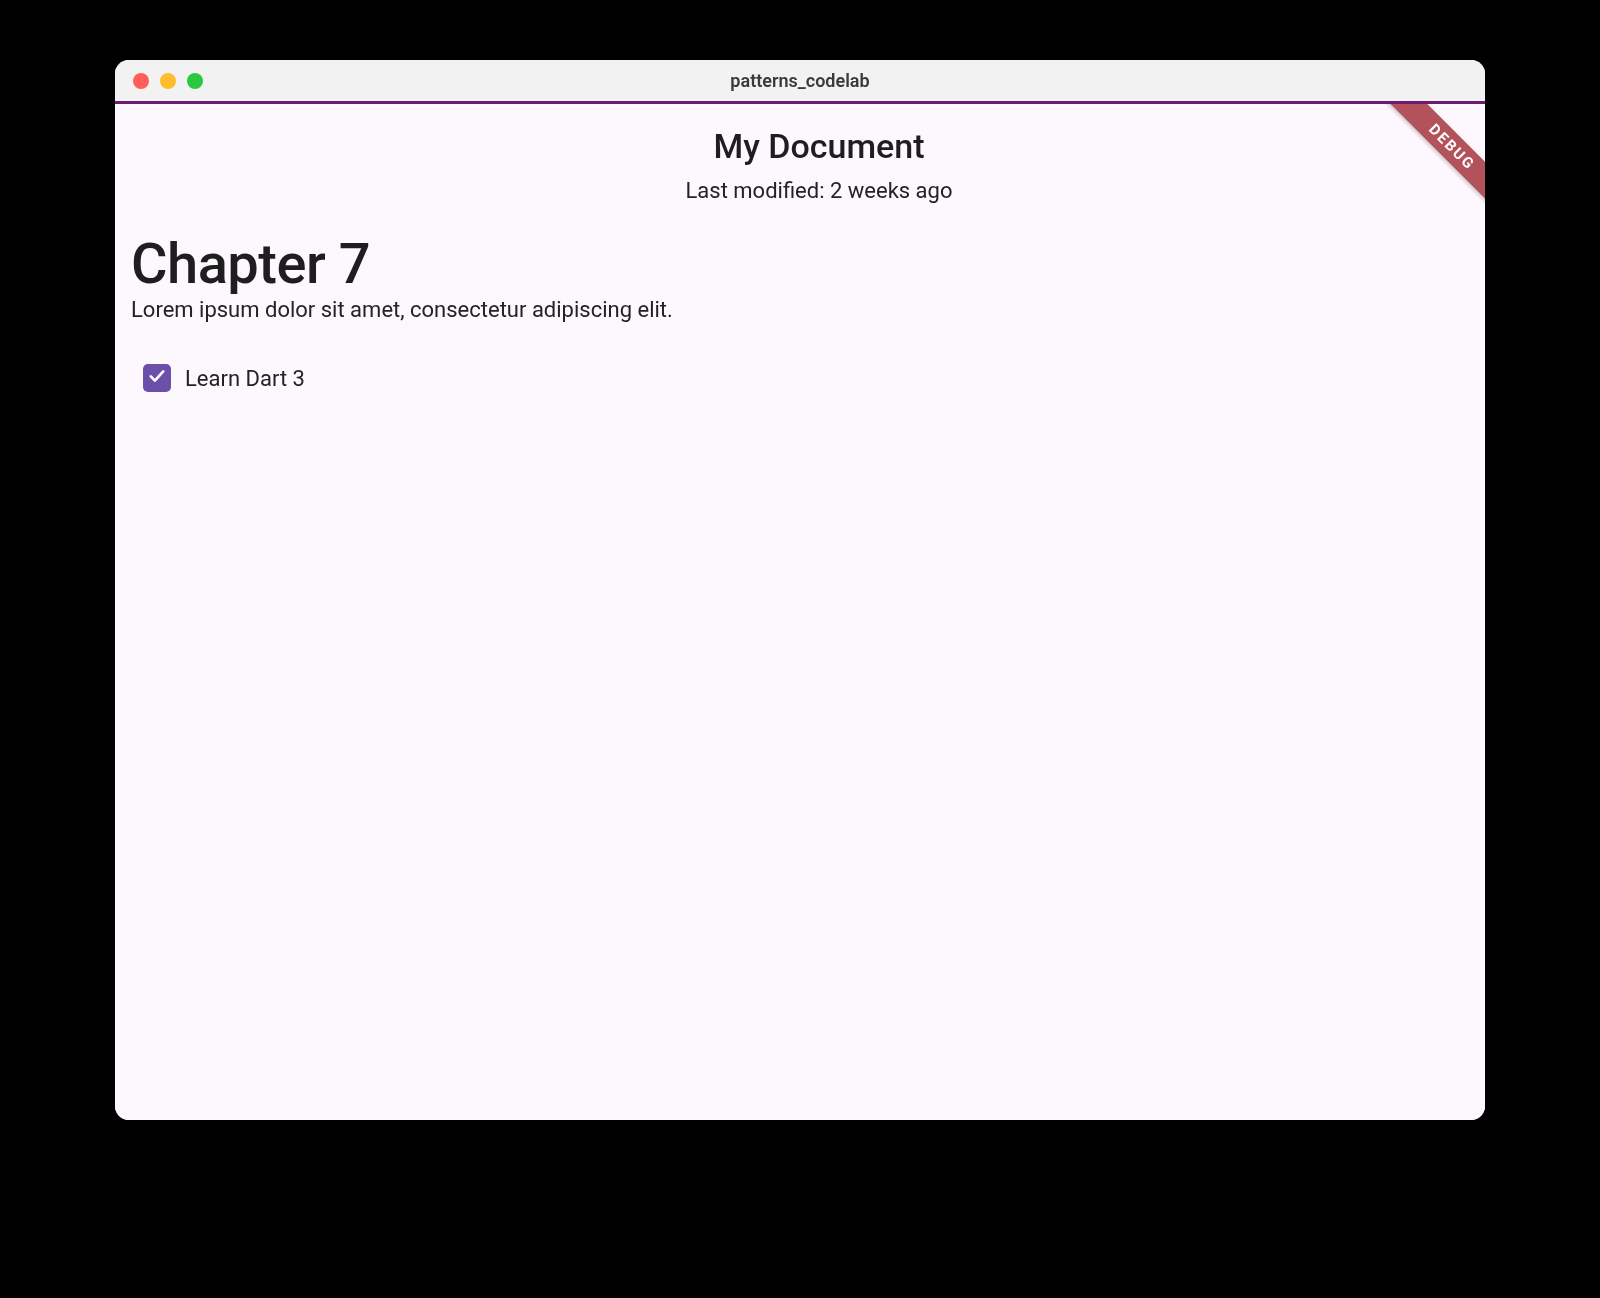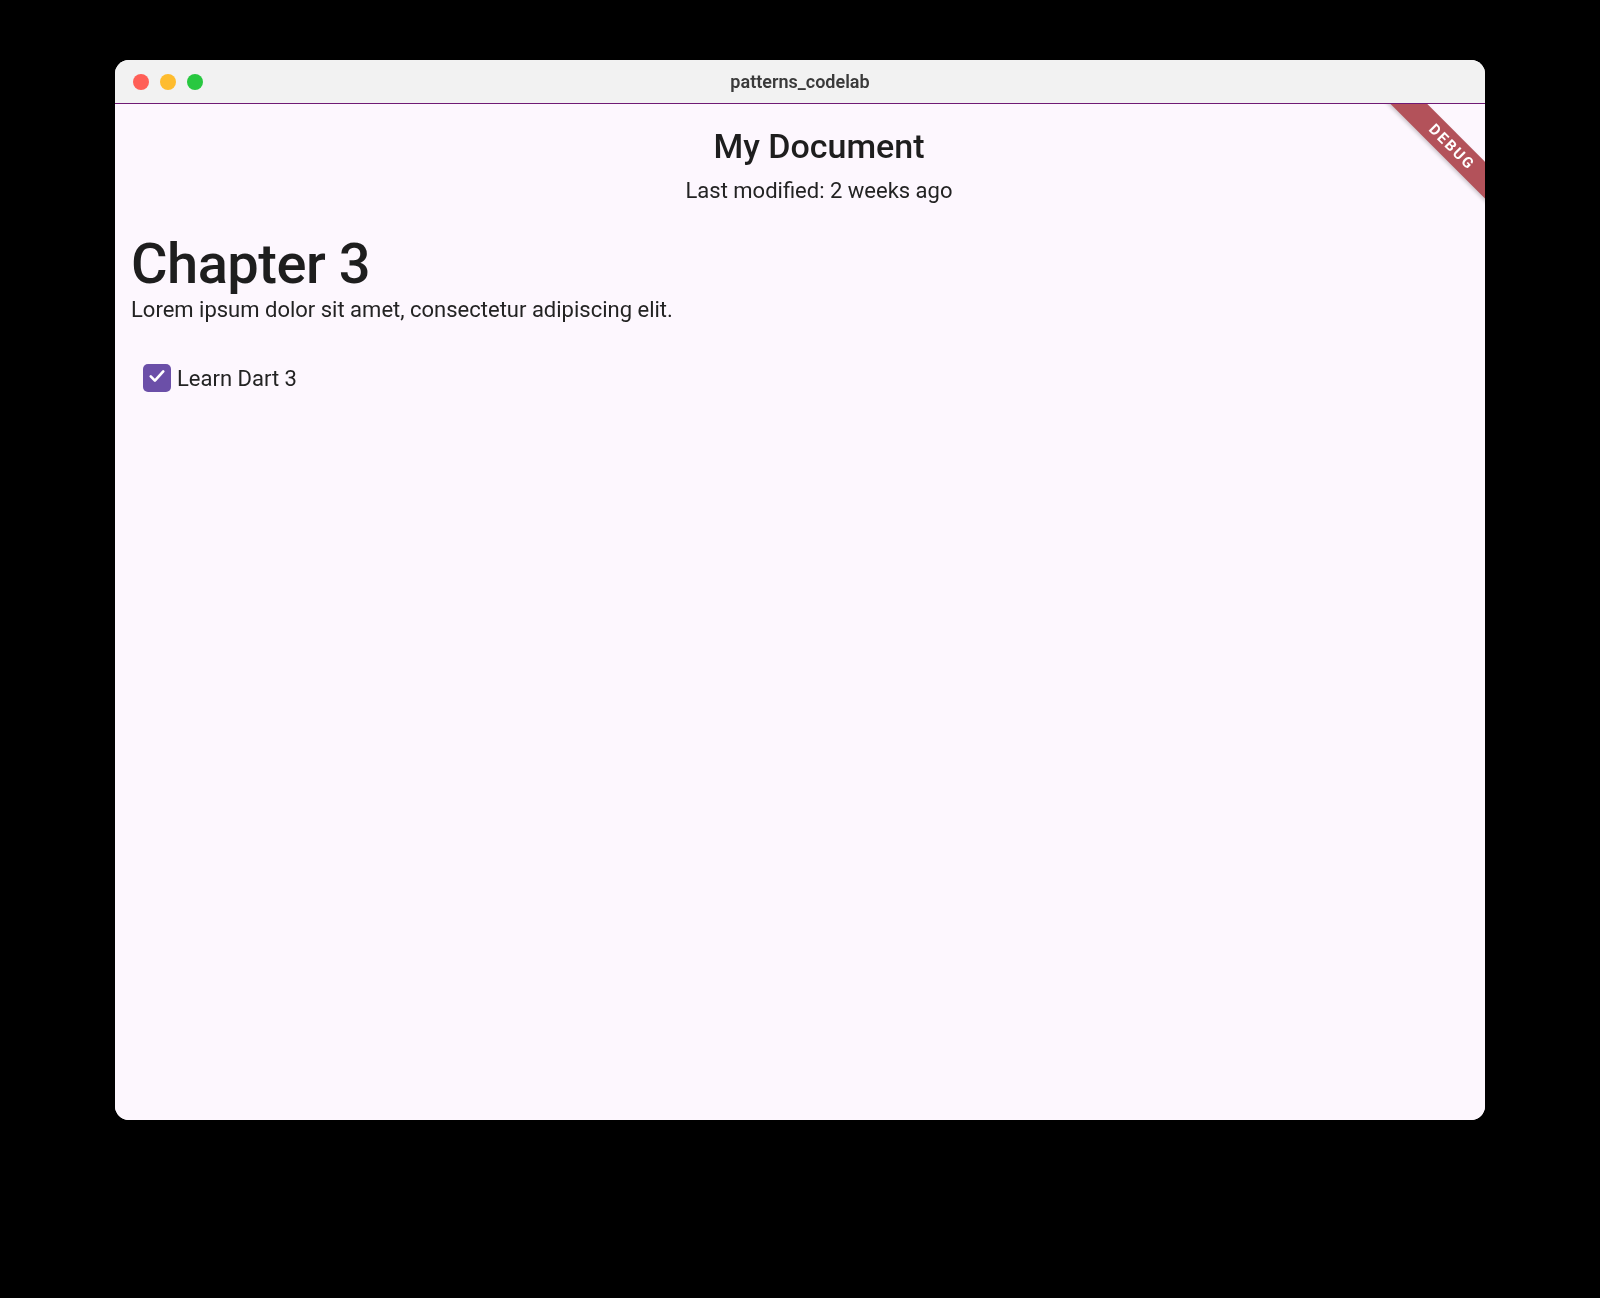--- a/index.html
+++ b/index.html
@@ -27,21 +27,21 @@
       box-shadow: 0 30px 80px rgba(0,0,0,0.5);
       overflow: hidden;
       display: flex;
       flex-direction: column;
       position: relative;
     }
     
     .titlebar {
       height: 44px;
       background: #f2f2f2;
-      border-bottom: 1px solid #701a75;
+      border-bottom: 3px solid #701a75;
       display: flex;
       align-items: center;
       position: relative;
       flex-shrink: 0;
     }
     
     .traffic-lights {
       display: flex;
       gap: 11px;
       position: absolute;
@@ -122,21 +122,21 @@
     
     .paragraph {
       font-size: 22px;
       color: #232323;
     }
     
     .checkbox-row {
       margin-top: 42px;
       display: flex;
       align-items: center;
-      gap: 6px;
+      gap: 14px;
       padding-left: 12px;
     }
     
     .checkbox {
       width: 28px;
       height: 28px;
       border-radius: 5px;
       background: #6b4fa8;
       display: flex;
       align-items: center;
@@ -172,21 +172,21 @@
   <div class="content">
 
     <div class="debug-banner">DEBUG</div>
 
     <div class="header">
       <div class="page-title">My Document</div>
       <div class="last-modified">Last modified: 2 weeks ago</div>
     </div>
 
     <div class="body-content">
-      <h1 class="chapter-heading">Chapter 3</h1>
+      <h1 class="chapter-heading">Chapter 7</h1>
       <p class="paragraph">Lorem ipsum dolor sit amet, consectetur adipiscing elit.</p>
 
       <div class="checkbox-row">
         <div class="checkbox">
           <span>
             <svg viewBox="0 0 24 24" fill="none" stroke="#fff" stroke-width="3.2" stroke-linecap="round" stroke-linejoin="round">
               <polyline points="4.5 12.5 9.5 17.5 19.5 6.5"></polyline>
             </svg>
           </span>
         </div>

